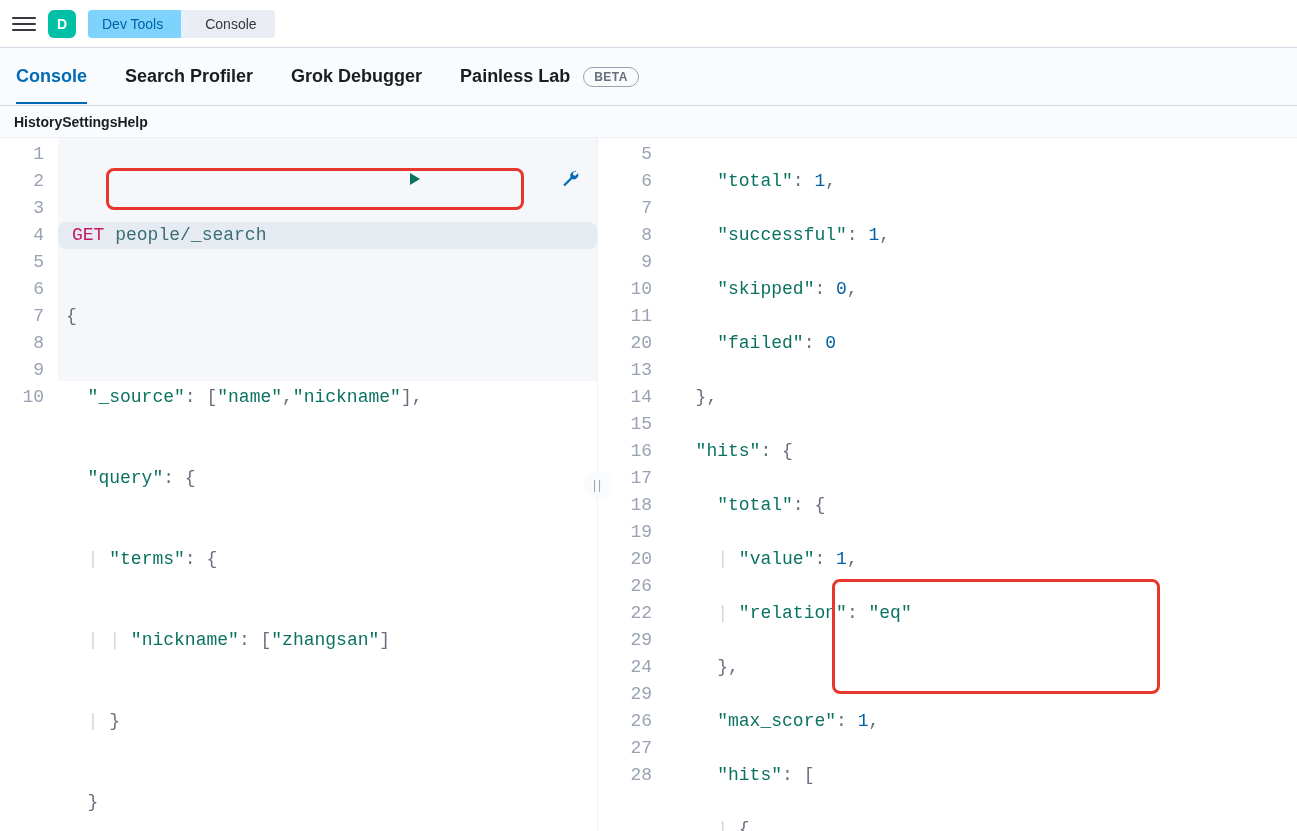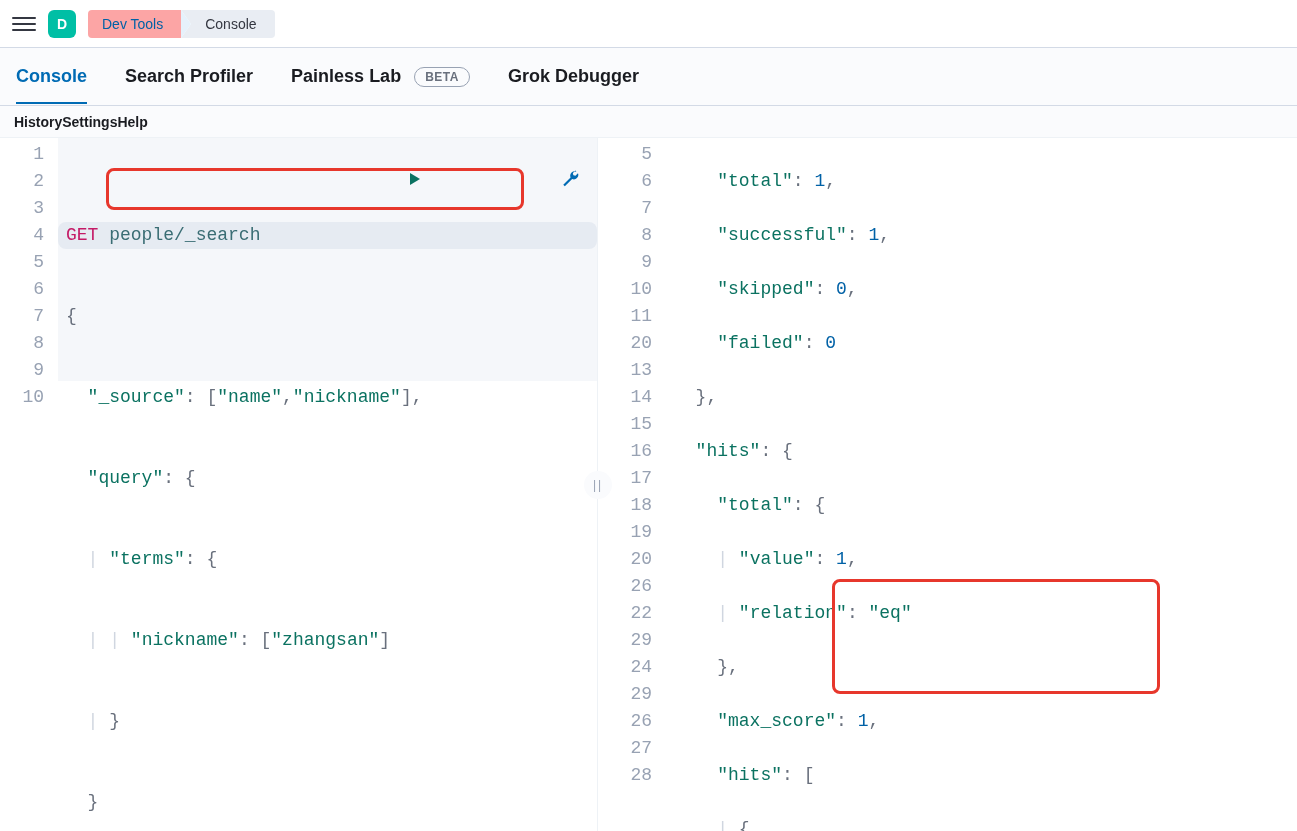--- a/index.html
+++ b/index.html
@@ -4,21 +4,21 @@
 <style>
 * { box-sizing: border-box; margin: 0; padding: 0; }
 body { font-family: -apple-system, BlinkMacSystemFont, "Segoe UI", Helvetica, Arial, sans-serif; font-size: 14px; color: #1a1c21; background: #fff; }
 
 .topbar { height: 48px; border-bottom: 1px solid #d3dae6; display: flex; align-items: center; padding: 0 12px; gap: 12px; }
 .hamburger { width: 24px; height: 24px; display: flex; flex-direction: column; justify-content: center; gap: 4px; cursor: pointer; }
 .hamburger span { display: block; height: 2px; background: #343741; border-radius: 1px; }
 .logo-badge { width: 28px; height: 28px; background: #00bfa5; border-radius: 6px; display: flex; align-items: center; justify-content: center; color: #fff; font-weight: 700; font-size: 14px; }
 .breadcrumbs { display: flex; align-items: center; }
 .crumb { position: relative; height: 28px; line-height: 28px; padding: 0 18px 0 22px; font-size: 14px; font-weight: 500; }
-.crumb.first { background: #fca5a5; color: #0061a6; border-radius: 4px 0 0 4px; padding-left: 14px; }
+.crumb.first { background: #7dd3fc; color: #0061a6; border-radius: 4px 0 0 4px; padding-left: 14px; }
 .crumb.first::after { content: ""; position: absolute; right: -10px; top: 0; border-top: 14px solid transparent; border-bottom: 14px solid transparent; border-left: 10px solid #e6f1fb; z-index: 2; }
 .crumb.second { background: #e9edf3; color: #343741; border-radius: 0 4px 4px 0; padding-left: 24px; }
 .crumb.second::before { content: ""; position: absolute; left: 0; top: 0; border-top: 14px solid transparent; border-bottom: 14px solid transparent; border-left: 10px solid #fff; }
 
 .subtabs { height: 58px; border-bottom: 1px solid #d3dae6; display: flex; align-items: center; padding: 0 16px; gap: 38px; background: #fafbfd; }
 .subtab { font-size: 18px; font-weight: 700; color: #1a1c21; padding: 16px 0; cursor: pointer; position: relative; }
 .subtab.active { color: #006bb4; }
 .subtab.active::after { content: ""; position: absolute; left: 0; right: 0; bottom: -1px; height: 2px; background: #006bb4; }
 .beta-badge { display: inline-block; border: 1px solid #98a2b3; border-radius: 12px; padding: 2px 10px; font-size: 12px; font-weight: 700; color: #69707d; margin-left: 8px; vertical-align: middle; letter-spacing: 0.5px; }
 
@@ -29,21 +29,21 @@
 .pane { position: relative; overflow: hidden; }
 .pane.left { width: 598px; border-right: 1px solid #eef2f6; }
 .pane.right { flex: 1; }
 .divider { position: absolute; left: 598px; top: 50%; transform: translateY(-50%); width: 28px; height: 28px; display: flex; align-items: center; justify-content: center; color: #98a2b3; font-size: 12px; letter-spacing: 2px; background: #fafbfd; z-index: 5; border-radius: 50%; margin-left: -14px; cursor: ew-resize; }
 
 .editor { display: flex; font-family: Consolas, Monaco, "Courier New", monospace; font-size: 18px; line-height: 27px; height: 100%; background: #fff; }
 .gutter { text-align: right; color: #98a2b3; padding: 3px 14px 3px 10px; user-select: none; background: #fff; min-width: 58px; }
 .gutter .ln { height: 27px; position: relative; }
 .code { flex: 1; padding: 3px 8px; position: relative; white-space: pre; }
 .code .row { height: 27px; }
-.left .code .row.hl-active { background: #e6ebf2; margin-left: -8px; padding-left: 8px; margin-right: -8px; padding-right: 8px; border-radius: 8px; }
+.left .code .row.hl-active { background: #e6ebf2; margin-left: -8px; padding-left: 14px; margin-right: -8px; padding-right: 8px; border-radius: 8px; }
 
 .m { color: #c41a66; font-weight: 500; } 
 .u { color: #3a6d74; } 
 .p { color: #69707d; } 
 .k { color: #0b7261; } 
 .s { color: #0b7261; } 
 .n { color: #0061a6; } 
 .guide { color: #d0d6e0; }
 
 .redbox1 { position: absolute; border: 3px solid #e7372c; border-radius: 8px; left: 48px; top: 30px; width: 418px; height: 42px; pointer-events: none; }
@@ -71,25 +71,25 @@
   <div class="logo-badge">D</div>
   <div class="breadcrumbs">
     <div class="crumb first">Dev Tools</div>
     <div class="crumb second">Console</div>
   </div>
 </div>
 
 <div class="subtabs">
   <div class="subtab active">Console</div>
   <div class="subtab">Search Profiler</div>
+  <div class="subtab">Grok Debugger</div>
   <div class="subtab">
     <span>Painless Lab</span>
     <span class="beta-badge">BETA</span>
   </div>
-  <div class="subtab">Grok Debugger</div>
 </div>
 
 <div class="toolbar">
   <span>History</span>
   <span>Settings</span>
   <span>Help</span>
 </div>
 
 <div class="panes">
 

